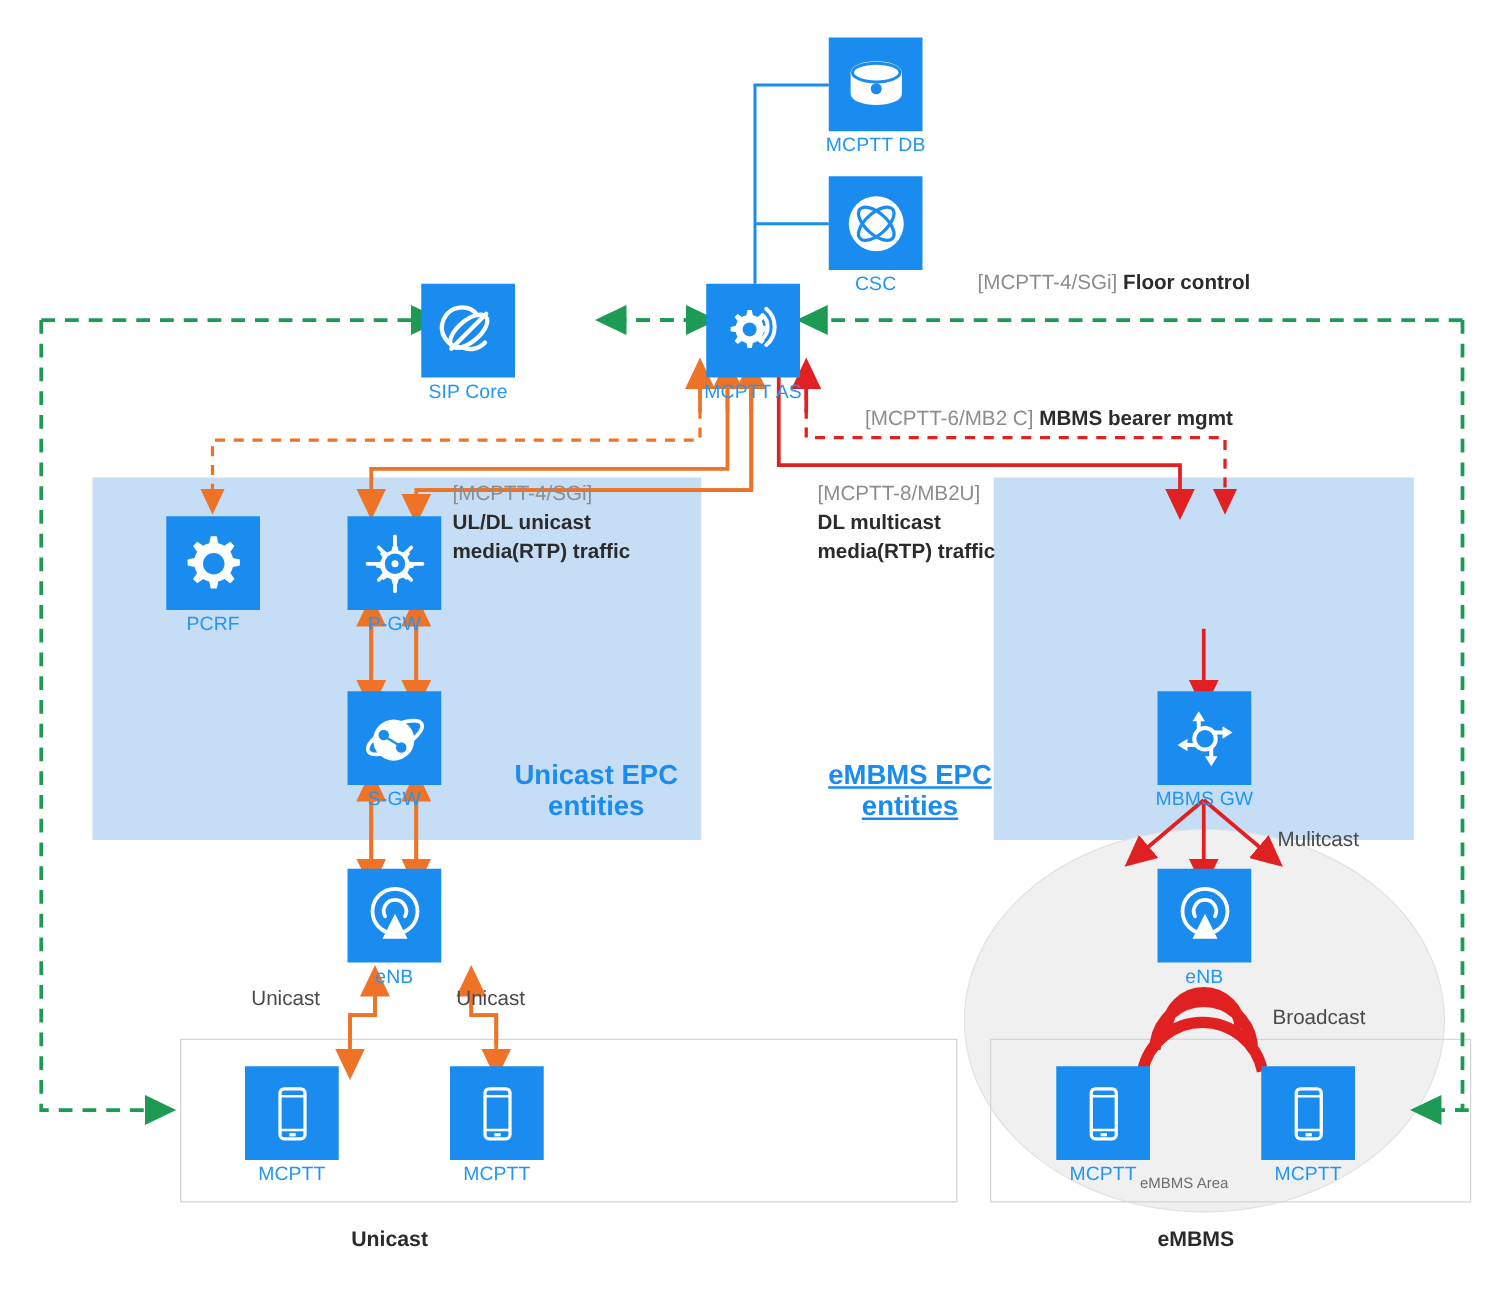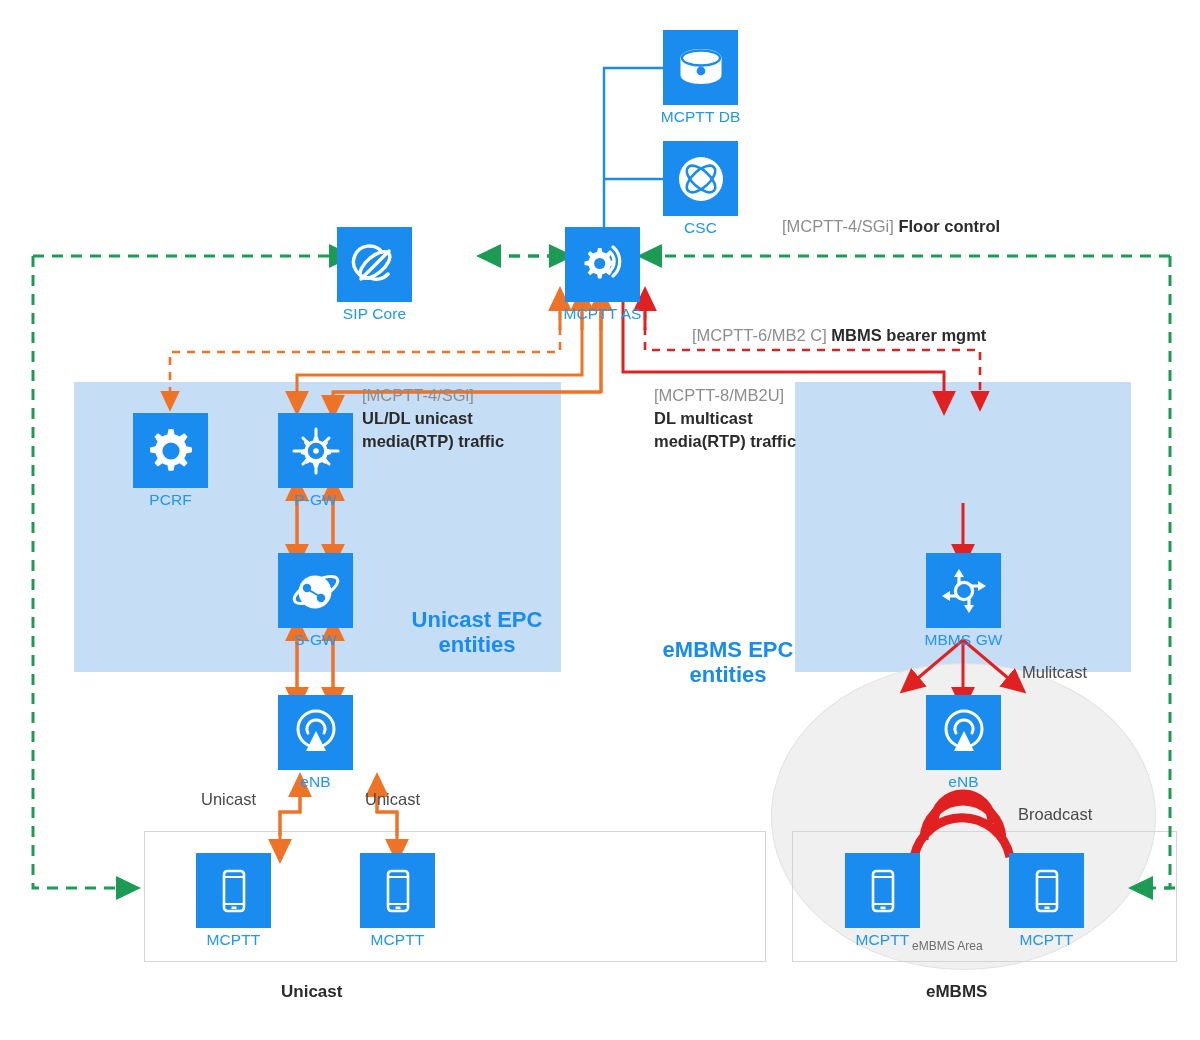--- a/index.html
+++ b/index.html
@@ -34,21 +34,21 @@
 
 <div id="stage">
 
   <div class="zone" style="left:74px;top:382px;width:487px;height:290px;"></div>
   <div class="zone" style="left:795px;top:382px;width:336px;height:290px;"></div>
 
   <div class="zonelabel" style="left:392px;top:607px;width:170px;">
     <div>Unicast EPC</div>
     <div>entities</div>
   </div>
-  <div class="zonelabel" style="left:643px;top:637px;width:170px;">
+  <div class="zonelabel" style="left:643px;top:607px;width:170px;text-decoration:underline;">
     <div>eMBMS EPC</div>
     <div>entities</div>
   </div>
 
   <div class="ellipse" style="left:771px;top:663px;width:383px;height:305px;"></div>
 
   <div class="plainbox" style="left:144px;top:831px;width:620px;height:129px;"></div>
   <div class="plainbox" style="left:792px;top:831px;width:383px;height:129px;"></div>
 
   <svg id="wires" viewBox="0 0 1200 1040">

